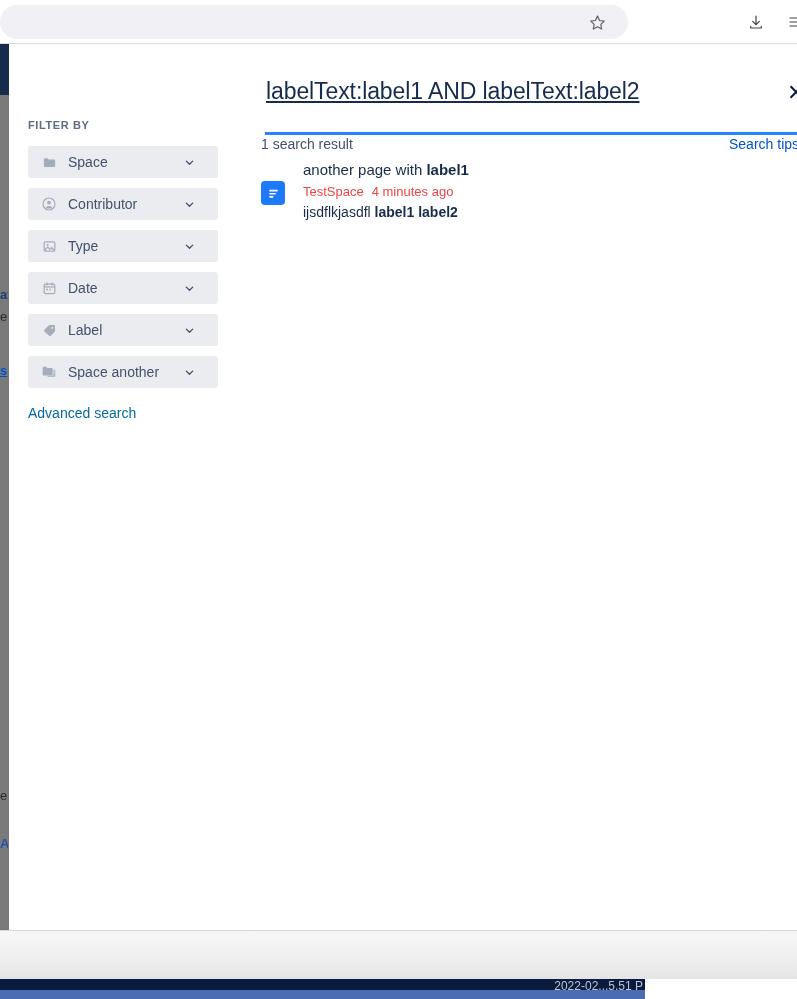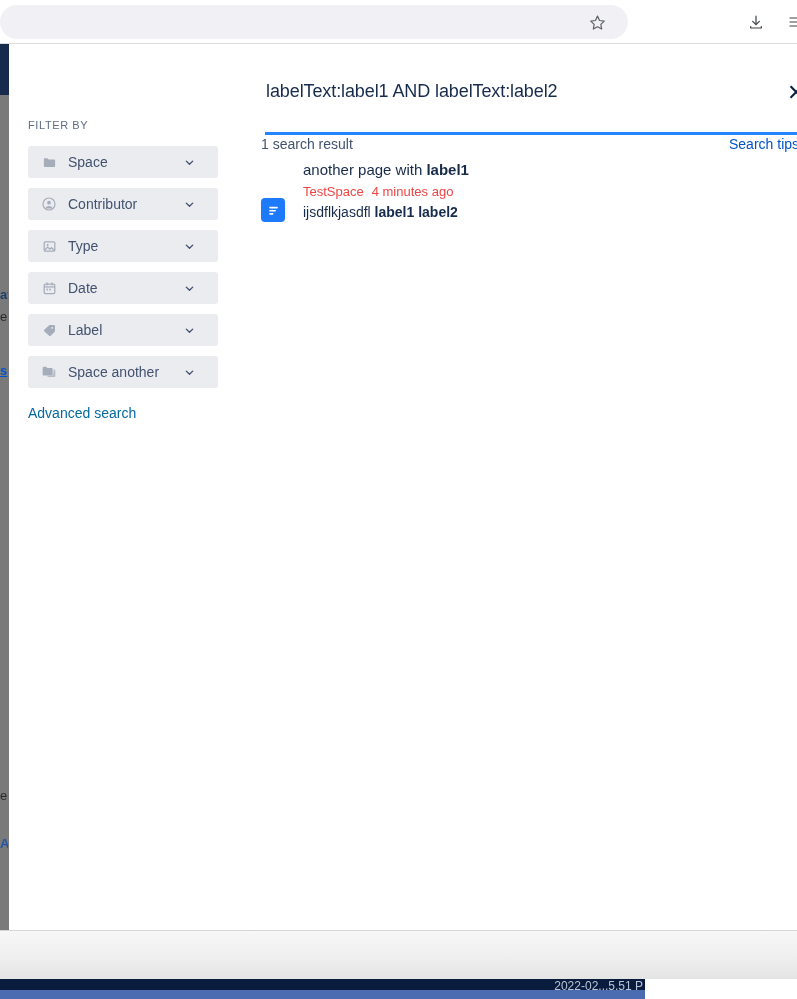--- a/index.html
+++ b/index.html
@@ -106,26 +106,27 @@
     width: 540px; height: 46px;
   }
   .query-input {
     position: absolute;
     left: 9px; top: 0;
     width: 520px;
     border: none;
     outline: none;
     background: transparent;
     font-family: "Liberation Sans", sans-serif;
-    font-size: 18px;
+    font-size: 23px;
     color: #172b4d;
     letter-spacing: -0.1px;
     padding: 0;
     height: 34px;
     line-height: 34px;
+    text-decoration: underline;
   }
   .query-underline {
     position: absolute;
     left: 8px; top: 58px;
     width: 532px; height: 3px;
     background: #2684ff;
   }
   .close-btn {
     position: absolute;
     left: 778px; top: 38px;
@@ -165,21 +166,21 @@
   }
 
   
   .sidebar {
     position: absolute;
     left: 19px; top: 74px;
     width: 210px;
   }
   .filter-by-label {
     font-size: 11px;
-    font-weight: 400;
+    font-weight: 700;
     letter-spacing: 0.6px;
     color: #5e6c84;
     margin: 0 0 14px 0;
     line-height: 14px;
   }
   .filter-btn {
     display: flex;
     align-items: center;
     width: 190px;
     height: 32px;
@@ -225,21 +226,21 @@
   }
 
   
   .result-list {
     position: absolute;
     left: 252px; top: 116px;
     width: 536px;
   }
   .result-item {
     display: flex;
-    align-items: flex-end;
+    align-items: center;
     cursor: pointer;
   }
   .result-icon {
     width: 24px; height: 24px;
     flex: 0 0 24px;
     background: #1d7afc;
     border-radius: 4px;
     margin-right: 18px;
     margin-top: 4px;
     display: flex;

